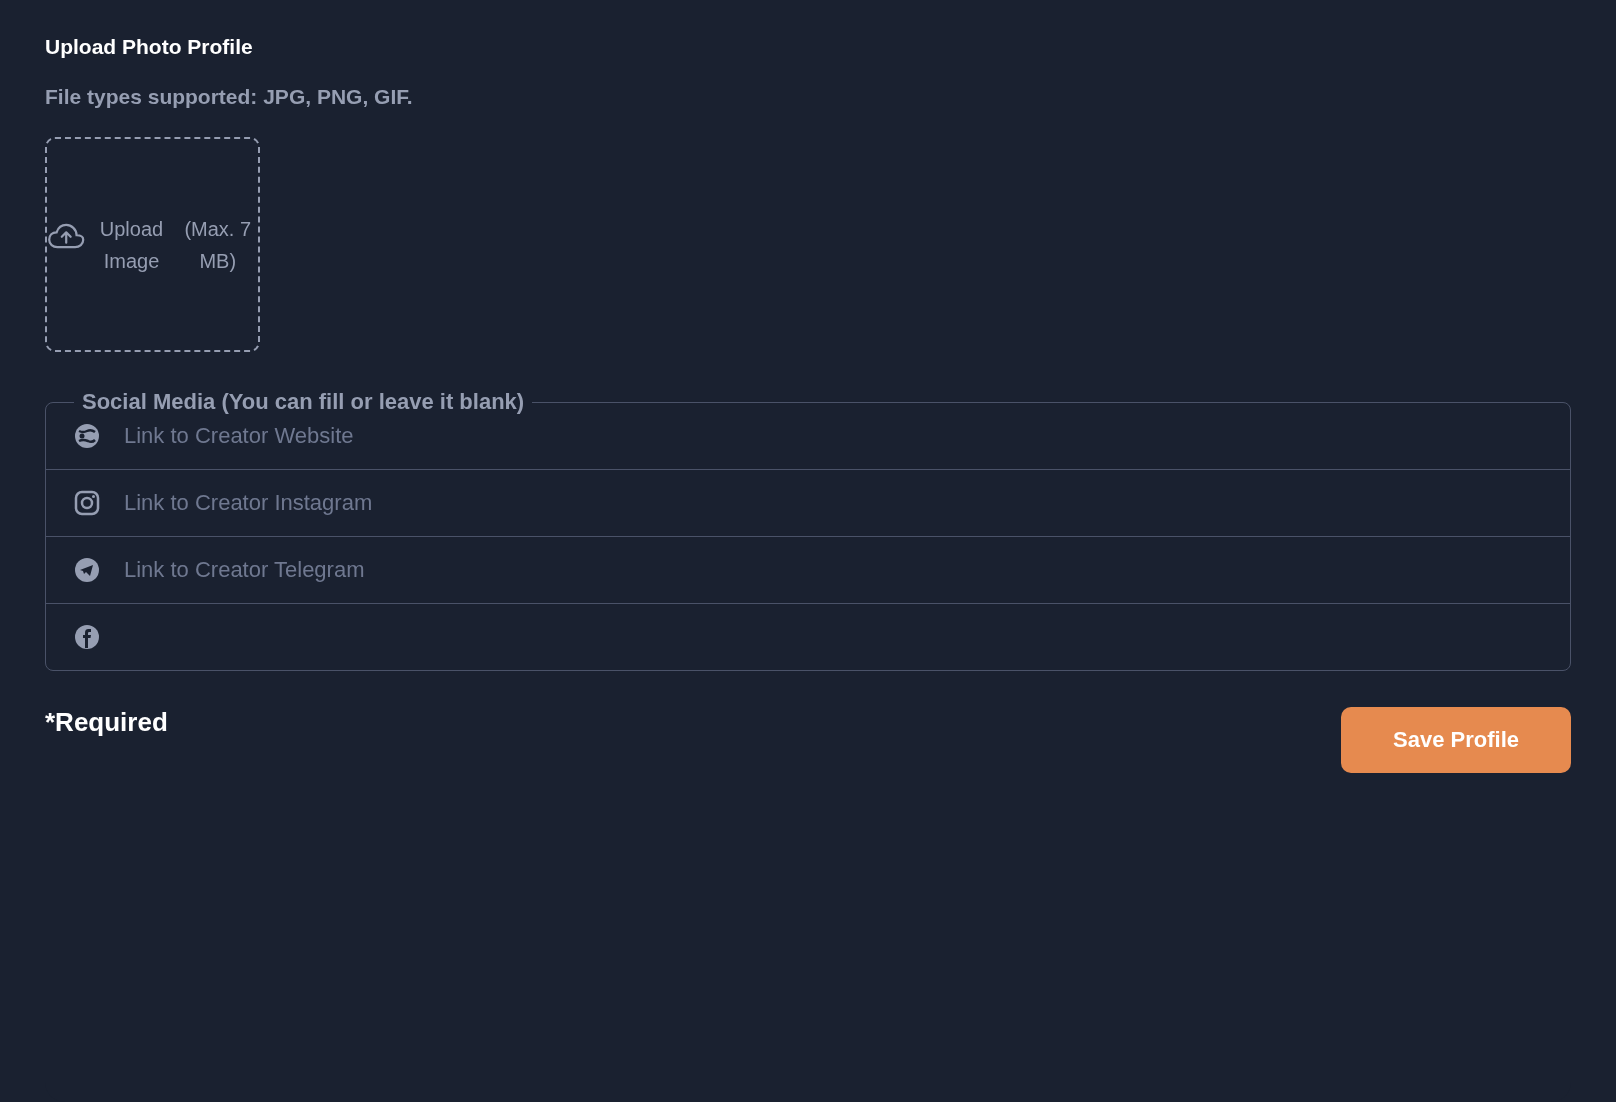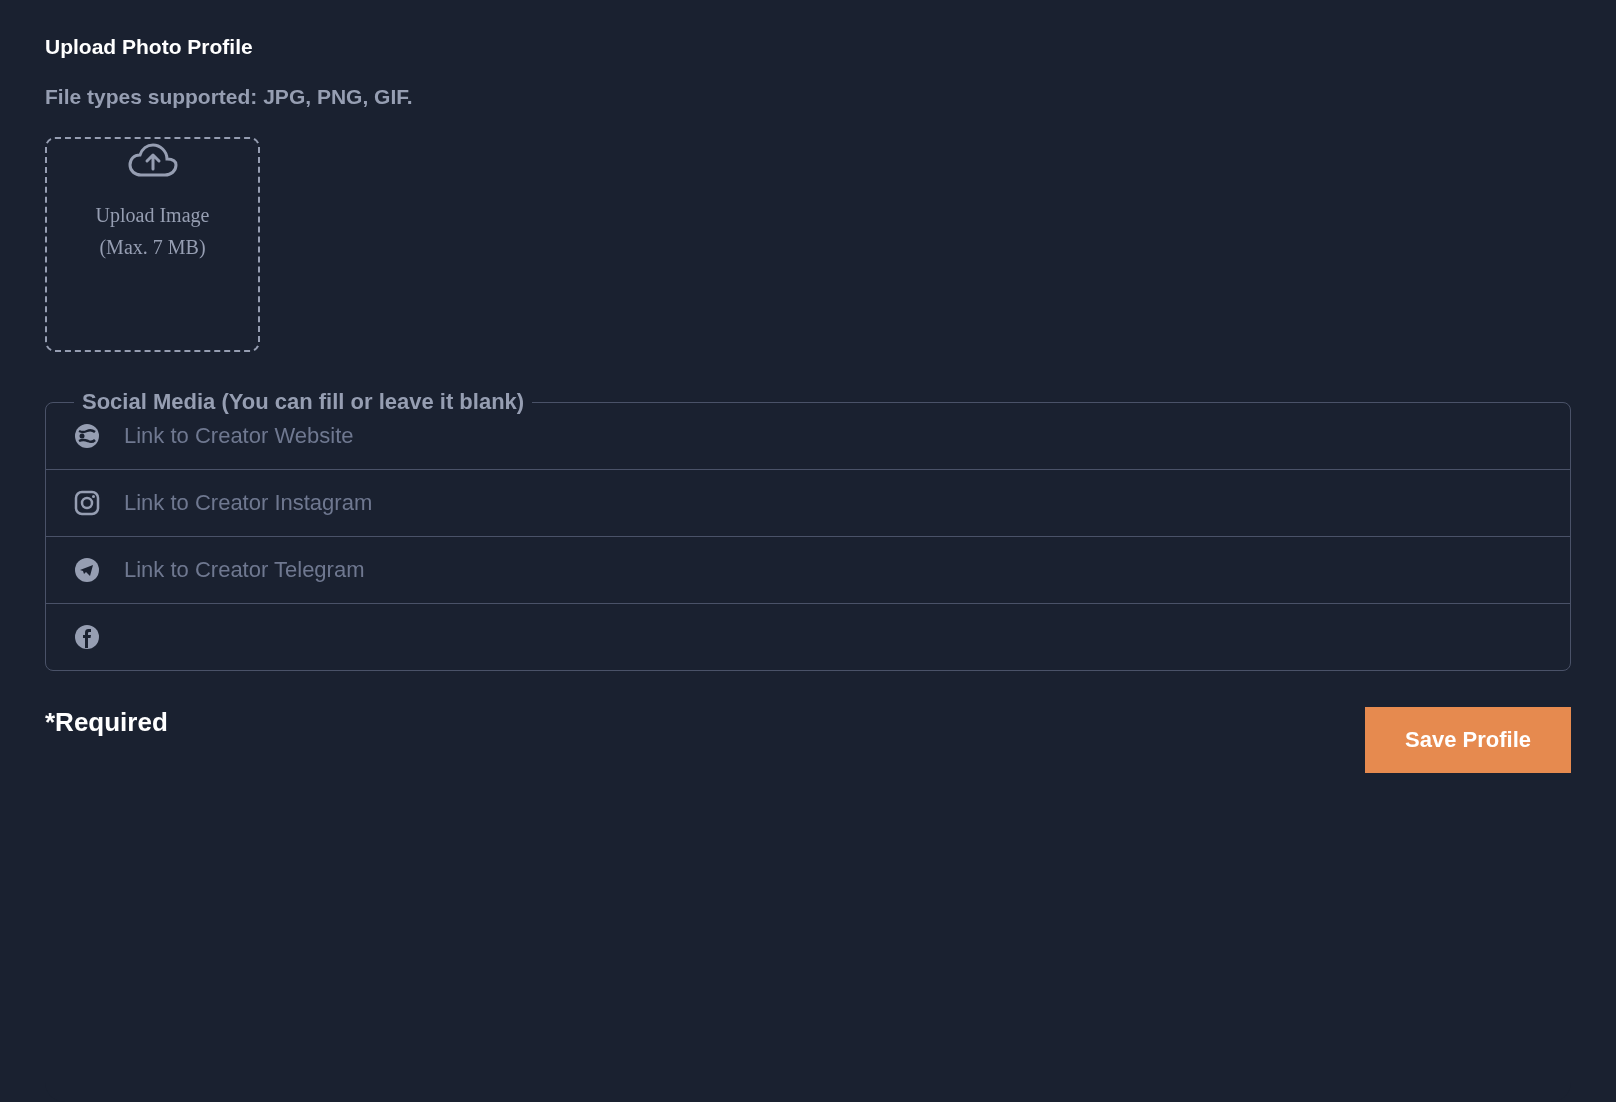--- a/index.html
+++ b/index.html
@@ -38,25 +38,24 @@
       color: #969eb2;
       margin-bottom: 28px;
     }
     
     .upload-box {
       width: 215px;
       height: 215px;
       border: 2px dashed #969eb2;
       border-radius: 10px;
       display: flex;
-      flex-direction: column;
+      flex-direction: row;
       align-items: center;
       cursor: pointer;
       margin-bottom: 50px;
-      font-family: Liberation Serif, serif;
     }
     
     .upload-icon {
       width: 52px;
       height: 42px;
       margin-bottom: 18px;
     }
     
     .upload-text {
       font-size: 20px;
@@ -134,24 +133,24 @@
     .required-text {
       font-size: 26px;
       font-weight: 700;
       color: #ffffff;
     }
     
     .save-button {
       background: #e68a4f;
       color: #ffffff;
       border: none;
-      padding: 20px 40px;
+      padding: 20px 52px;
       font-size: 22px;
       font-weight: 600;
-      border-radius: 0;
+      border-radius: 10px;
       cursor: pointer;
       font-family: inherit;
     }
   </style>
 </head>
 <body>
 
 <div class="container">
 
   <div class="heading">Upload Photo Profile</div>

